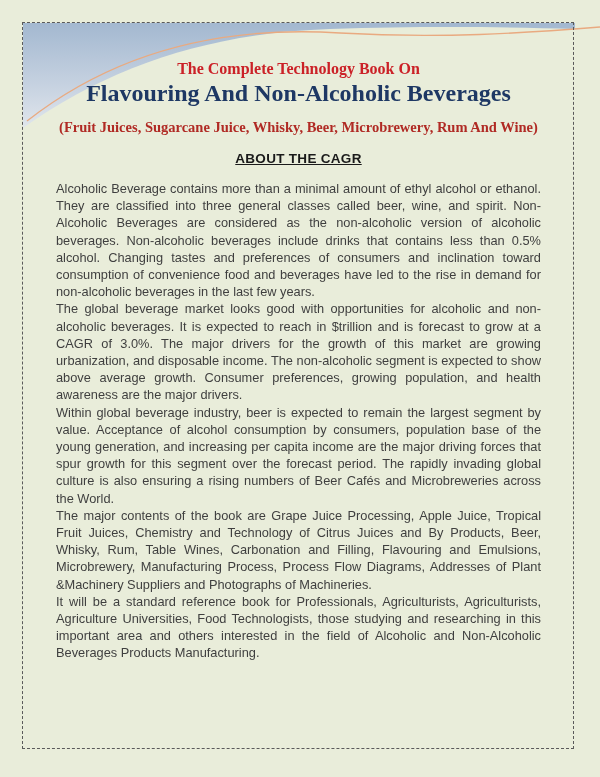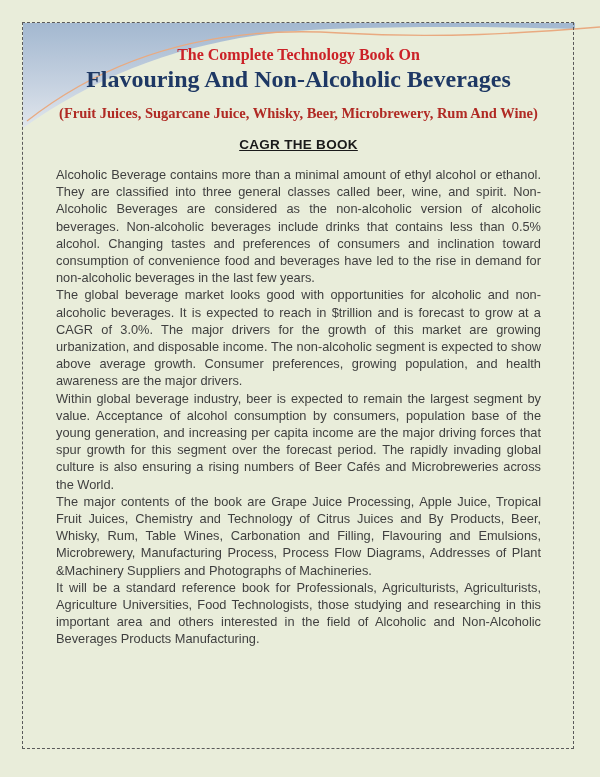--- a/index.html
+++ b/index.html
@@ -31,21 +31,21 @@
   .frame{
     position:absolute;
     left:22px;top:22px;
     width:552px;height:727px;
     border:1px dashed var(--border);
     box-sizing:border-box;
     pointer-events:none;
   }
   .content{
     position:absolute;
-    left:22px;top:18px;
+    left:22px;top:32px;
     width:553px;
     text-align:center;
   }
   .kicker{
     margin-top:27px;
     font-family:"Liberation Serif", serif;
     font-weight:bold;
     font-size:16px;
     line-height:19px;
     color:var(--kicker);
@@ -110,21 +110,21 @@
 
   <div class="frame"></div>
 
   <div class="content">
     <div class="kicker">The Complete Technology Book On</div>
 
     <h1 class="title">Flavouring And Non-Alcoholic Beverages</h1>
 
     <div class="subtitle">(Fruit Juices, Sugarcane Juice, Whisky, Beer, Microbrewery, Rum And Wine)</div>
 
-    <div class="section-heading">CAGR THE BOOK</div>
+    <div class="section-heading">ABOUT THE CAGR</div>
 
     <div class="body-text">
       <p>Alcoholic Beverage contains more than a minimal amount of ethyl alcohol or ethanol. They are classified into three general classes called beer, wine, and spirit. Non-Alcoholic Beverages are considered as the non-alcoholic version of alcoholic beverages. Non-alcoholic beverages include drinks that contains less than 0.5% alcohol. Changing tastes and preferences of consumers and inclination toward consumption of convenience food and beverages have led to the rise in demand for non-alcoholic beverages in the last few years.</p>
       <p>The global beverage market looks good with opportunities for alcoholic and non-alcoholic beverages. It is expected to reach in $trillion and is forecast to grow at a CAGR of 3.0%. The major drivers for the growth of this market are growing urbanization, and disposable income. The non-alcoholic segment is expected to show above average growth. Consumer preferences, growing population, and health awareness are the major drivers.</p>
       <p>Within global beverage industry, beer is expected to remain the largest segment by value. Acceptance of alcohol consumption by consumers, population base of the young generation, and increasing per capita income are the major driving forces that spur growth for this segment over the forecast period. The rapidly invading global culture is also ensuring a rising numbers of Beer Cafés and Microbreweries across the World.</p>
       <p>The major contents of the book are Grape Juice Processing, Apple Juice, Tropical Fruit Juices, Chemistry and Technology of Citrus Juices and By Products, Beer, Whisky, Rum, Table Wines, Carbonation and Filling, Flavouring and Emulsions, Microbrewery, Manufacturing Process, Process Flow Diagrams, Addresses of Plant &amp;Machinery Suppliers and Photographs of Machineries.</p>
       <p>It will be a standard reference book for Professionals, Agriculturists, Agriculturists, Agriculture Universities, Food Technologists, those studying and researching in this important area and others interested in the field of Alcoholic and Non-Alcoholic Beverages Products Manufacturing.</p>
     </div>
   </div>
 

